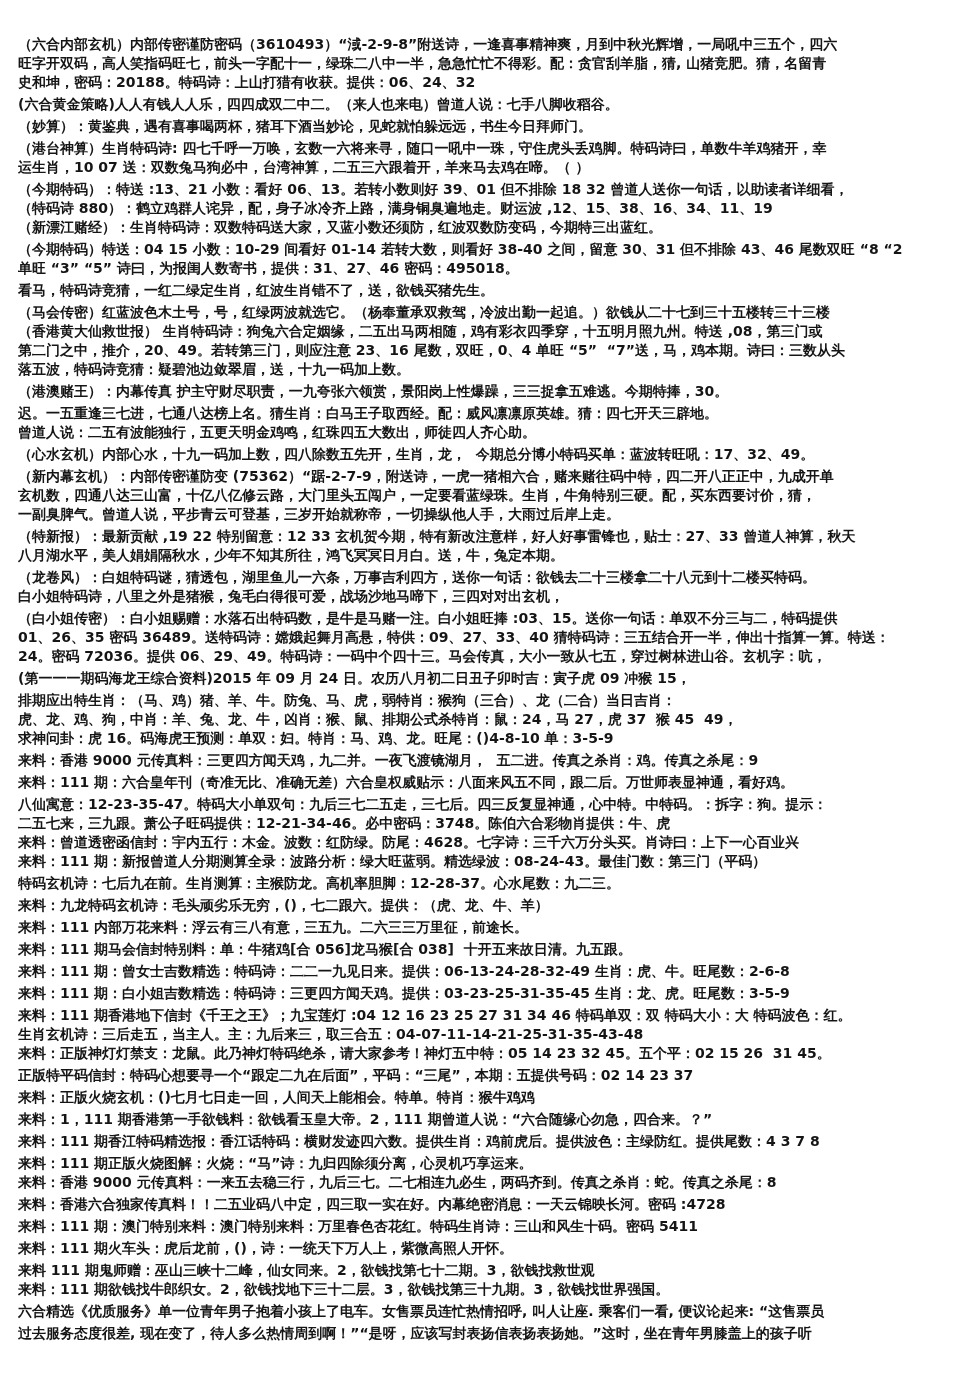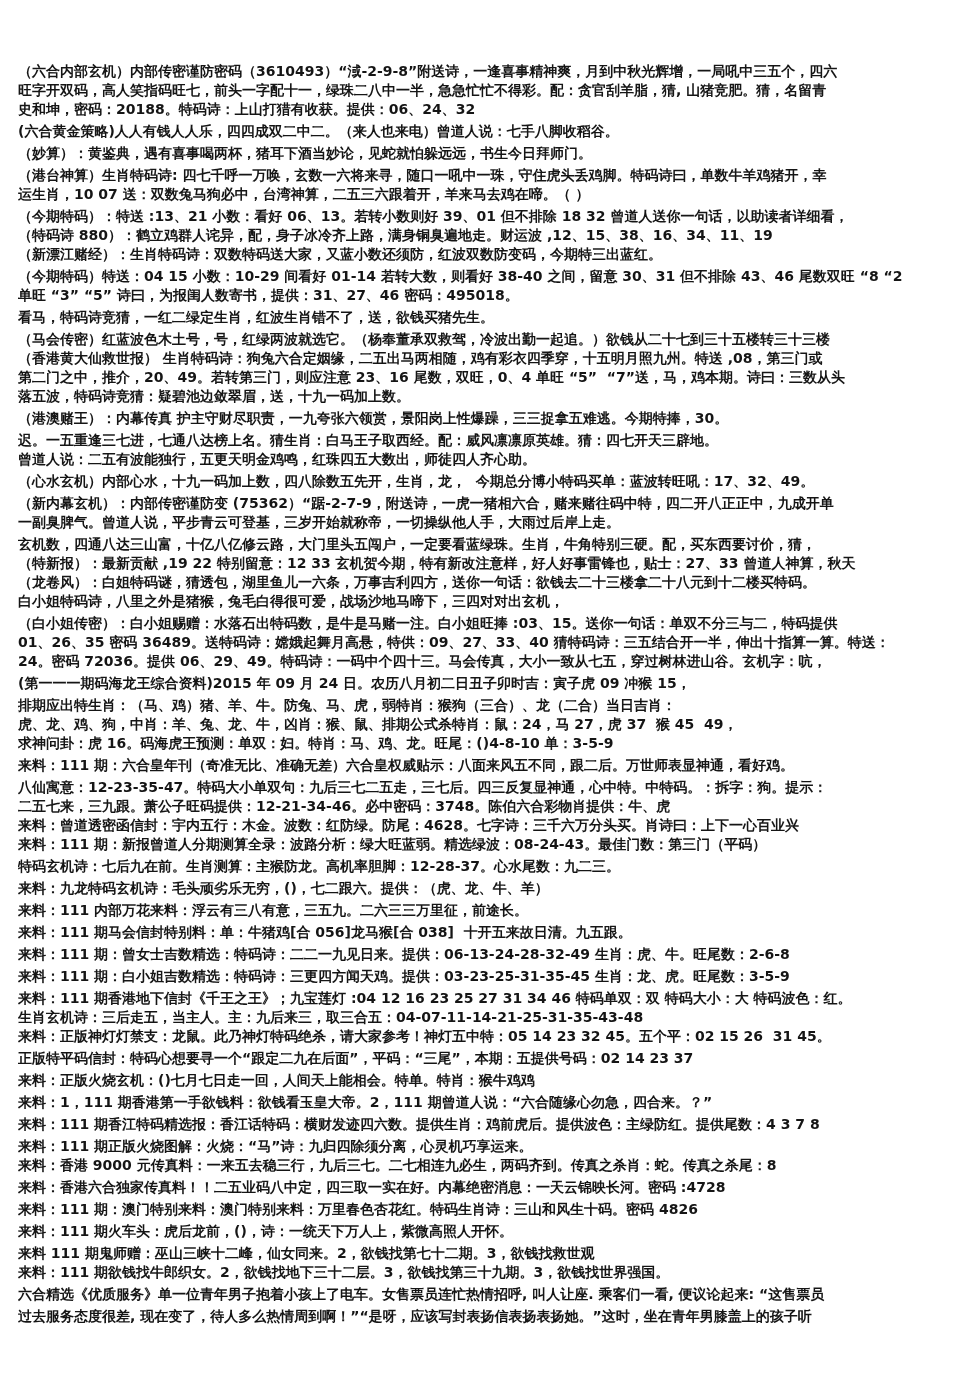--- a/index.html
+++ b/index.html
@@ -5,21 +5,21 @@
   html, body {
     margin: 0;
     padding: 0;
     background: #ffffff;
   }
   .page {
     position: relative;
     width: 968px;
     height: 1388px;
     box-sizing: border-box;
-    padding: 62px 14px 0 18px;
+    padding: 35px 14px 0 18px;
     background: #ffffff;
     overflow: hidden;
     font-family: "DejaVu Sans", sans-serif;
   }
   .doc-lines {
     width: 100%;
   }
   .text-line {
     font-size: 14px;
     line-height: 19px;
@@ -55,32 +55,34 @@
       <div class="text-line sp">看马，特码诗竞猜，一红二绿定生肖，红波生肖错不了，送，欲钱买猪先生。</div>
       <div class="text-line">（马会传密）红蓝波色木土号，号，红绿两波就选它。（杨奉董承双救驾，冷波出勤一起追。）欲钱从二十七到三十五楼转三十三楼</div>
       <div class="text-line">（香港黄大仙救世报） 生肖特码诗：狗兔六合定姻缘，二五出马两相随，鸡有彩衣四季穿，十五明月照九州。特送 ,08，第三门或</div>
       <div class="text-line">第二门之中，推介，20、49。若转第三门，则应注意 23、16 尾数，双旺，0、4 单旺 “5”  “7”送，马，鸡本期。诗曰：三数从头</div>
       <div class="text-line sp">落五波，特码诗竞猜：疑碧池边敛翠眉，送，十九一码加上数。</div>
       <div class="text-line sp">（港澳赌王）：内幕传真 护主守财尽职责，一九夸张六领赏，景阳岗上性爆躁，三三捉拿五难逃。今期特捧，30。</div>
       <div class="text-line">迟。一五重逢三七进，七通八达榜上名。猜生肖：白马王子取西经。配：威风凛凛原英雄。猜：四七开天三辟地。</div>
       <div class="text-line sp">曾道人说：二五有波能独行，五更天明金鸡鸣，红珠四五大数出，师徒四人齐心助。</div>
       <div class="text-line sp">（心水玄机）内部心水，十九一码加上数，四八除数五先开，生肖，龙，  今期总分博小特码买单：蓝波转旺吼：17、32、49。</div>
       <div class="text-line">（新内幕玄机）：内部传密谨防变 (75362）“踞-2-7-9，附送诗，一虎一猪相六合，赌来赌往码中特，四二开八正正中，九成开单</div>
+      <div class="text-line">玄机数，四通八达三山富，十亿八亿修云路，大门里头五闯户，一定要看蓝绿珠。生肖，牛角特别三硬。配，买东西要讨价，猜，</div>
       <div class="text-line sp">一副臭脾气。曾道人说，平步青云可登基，三岁开始就称帝，一切操纵他人手，大雨过后岸上走。</div>
-      <div class="text-line">玄机数，四通八达三山富，十亿八亿修云路，大门里头五闯户，一定要看蓝绿珠。生肖，牛角特别三硬。配，买东西要讨价，猜，</div>
       <div class="text-line">（特新报）：最新贡献 ,19 22 特别留意：12 33 玄机贺今期，特有新改注意样，好人好事雷锋也，贴士：27、33 曾道人神算，秋天</div>
+      <div class="text-line sp">八月湖水平，美人娟娟隔秋水，少年不知其所往，鸿飞冥冥日月白。送，牛，兔定本期。</div>
       <div class="text-line">（龙卷风）：白姐特码谜，猜透包，湖里鱼儿一六条，万事吉利四方，送你一句话：欲钱去二十三楼拿二十八元到十二楼买特码。</div>
       <div class="text-line sp">白小姐特码诗，八里之外是猪猴，兔毛白得很可爱，战场沙地马啼下，三四对对出玄机，</div>
       <div class="text-line">（白小姐传密）：白小姐赐赠：水落石出特码数，是牛是马赌一注。白小姐旺捧 :03、15。送你一句话：单双不分三与二，特码提供</div>
       <div class="text-line">01、26、35 密码 36489。送特码诗：嫦娥起舞月高悬，特供：09、27、33、40 猜特码诗：三五结合开一半，伸出十指算一算。特送：</div>
       <div class="text-line sp">24。密码 72036。提供 06、29、49。特码诗：一码中个四十三。马会传真，大小一致从七五，穿过树林进山谷。玄机字：吭，</div>
       <div class="text-line sp">(第一一一期码海龙王综合资料)2015 年 09 月 24 日。农历八月初二日丑子卯时吉：寅子虎 09 冲猴 15，</div>
       <div class="text-line">排期应出特生肖：（马、鸡）猪、羊、牛。防兔、马、虎，弱特肖：猴狗（三合）、龙（二合）当日吉肖：</div>
       <div class="text-line">虎、龙、鸡、狗，中肖：羊、兔、龙、牛，凶肖：猴、鼠、排期公式杀特肖：鼠：24，马 27，虎 37  猴 45  49，</div>
       <div class="text-line sp">求神问卦：虎 16。码海虎王预测：单双：妇。特肖：马、鸡、龙。旺尾：()4-8-10 单：3-5-9</div>
+      <div class="text-line sp">来料：香港 9000 元传真料：三更四方闻天鸡，九二并。一夜飞渡镜湖月，  五二进。传真之杀肖：鸡。传真之杀尾：9</div>
       <div class="text-line sp">来料：111 期：六合皇年刊（奇准无比、准确无差）六合皇权威贴示：八面来风五不同，跟二后。万世师表显神通，看好鸡。</div>
       <div class="text-line">八仙寓意：12-23-35-47。特码大小单双句：九后三七二五走，三七后。四三反复显神通，心中特。中特码。：拆字：狗。提示：</div>
       <div class="text-line">二五七来，三九跟。萧公子旺码提供：12-21-34-46。必中密码：3748。陈伯六合彩物肖提供：牛、虎</div>
       <div class="text-line">来料：曾道透密函信封：宇内五行：木金。波数：红防绿。防尾：4628。七字诗：三千六万分头买。肖诗曰：上下一心百业兴</div>
       <div class="text-line sp">来料：111 期：新报曾道人分期测算全录：波路分析：绿大旺蓝弱。精选绿波：08-24-43。最佳门数：第三门（平码）</div>
       <div class="text-line sp">特码玄机诗：七后九在前。生肖测算：主猴防龙。高机率胆脚：12-28-37。心水尾数：九二三。</div>
       <div class="text-line sp">来料：九龙特码玄机诗：毛头顽劣乐无穷，()，七二跟六。提供：（虎、龙、牛、羊）</div>
       <div class="text-line sp">来料：111 内部万花来料：浮云有三八有意，三五九。二六三三万里征，前途长。</div>
       <div class="text-line sp">来料：111 期马会信封特别料：单：牛猪鸡[合 056]龙马猴[合 038]  十开五来故日清。九五跟。</div>
       <div class="text-line sp">来料：111 期：曾女士吉数精选：特码诗：二二一九见日来。提供：06-13-24-28-32-49 生肖：虎、牛。旺尾数：2-6-8</div>
@@ -88,20 +90,20 @@
       <div class="text-line">来料：111 期香港地下信封《千王之王》；九宝莲灯 :04 12 16 23 25 27 31 34 46 特码单双：双 特码大小：大 特码波色：红。</div>
       <div class="text-line">生肖玄机诗：三后走五，当主人。主：九后来三，取三合五：04-07-11-14-21-25-31-35-43-48</div>
       <div class="text-line sp">来料：正版神灯灯禁支：龙鼠。此乃神灯特码绝杀，请大家参考！神灯五中特：05 14 23 32 45。五个平：02 15 26  31 45。</div>
       <div class="text-line sp">正版特平码信封：特码心想要寻一个“跟定二九在后面”，平码：“三尾”，本期：五提供号码：02 14 23 37</div>
       <div class="text-line sp">来料：正版火烧玄机：()七月七日走一回，人间天上能相会。特单。特肖：猴牛鸡鸡</div>
       <div class="text-line sp">来料：1，111 期香港第一手欲钱料：欲钱看玉皇大帝。2，111 期曾道人说：“六合随缘心勿急，四合来。？”</div>
       <div class="text-line sp">来料：111 期香江特码精选报：香江话特码：横财发迹四六数。提供生肖：鸡前虎后。提供波色：主绿防红。提供尾数：4 3 7 8</div>
       <div class="text-line">来料：111 期正版火烧图解：火烧：“马”诗：九归四除须分离，心灵机巧享运来。</div>
       <div class="text-line sp">来料：香港 9000 元传真料：一来五去稳三行，九后三七。二七相连九必生，两码齐到。传真之杀肖：蛇。传真之杀尾：8</div>
       <div class="text-line sp">来料：香港六合独家传真料！！二五业码八中定，四三取一实在好。内幕绝密消息：一天云锦映长河。密码 :4728</div>
-      <div class="text-line sp">来料：111 期：澳门特别来料：澳门特别来料：万里春色杏花红。特码生肖诗：三山和风生十码。密码 4826</div>
+      <div class="text-line sp">来料：111 期：澳门特别来料：澳门特别来料：万里春色杏花红。特码生肖诗：三山和风生十码。密码 5411</div>
       <div class="text-line sp">来料：111 期火车头：虎后龙前，()，诗：一统天下万人上，紫微高照人开怀。</div>
       <div class="text-line">来料 111 期鬼师赠：巫山三峡十二峰，仙女同来。2，欲钱找第七十二期。3，欲钱找救世观</div>
       <div class="text-line sp">来料：111 期欲钱找牛郎织女。2，欲钱找地下三十二层。3，欲钱找第三十九期。3，欲钱找世界强国。</div>
       <div class="text-line sp">六合精选《优质服务》单一位青年男子抱着小孩上了电车。女售票员连忙热情招呼, 叫人让座. 乘客们一看, 便议论起来: “这售票员</div>
       <div class="text-line">过去服务态度很差, 现在变了，待人多么热情周到啊！”“是呀，应该写封表扬信表扬表扬她。”这时，坐在青年男膝盖上的孩子听</div>
     </div>
 </div>
 
 </body></html>

